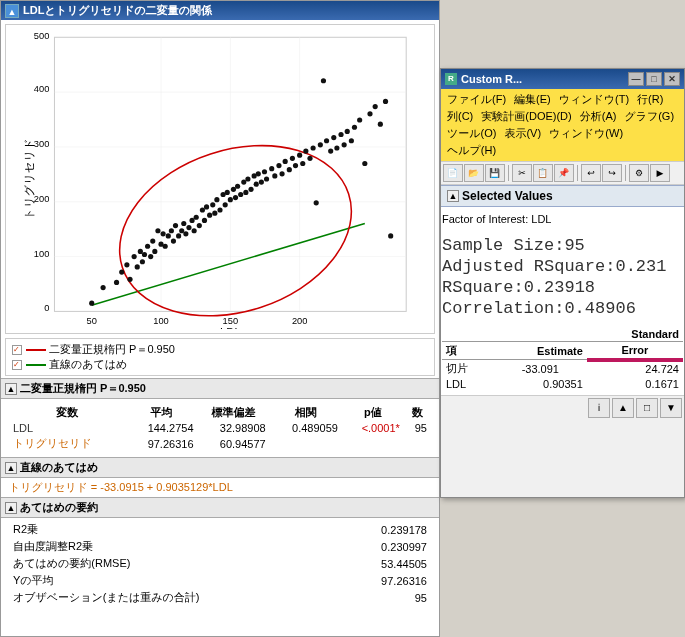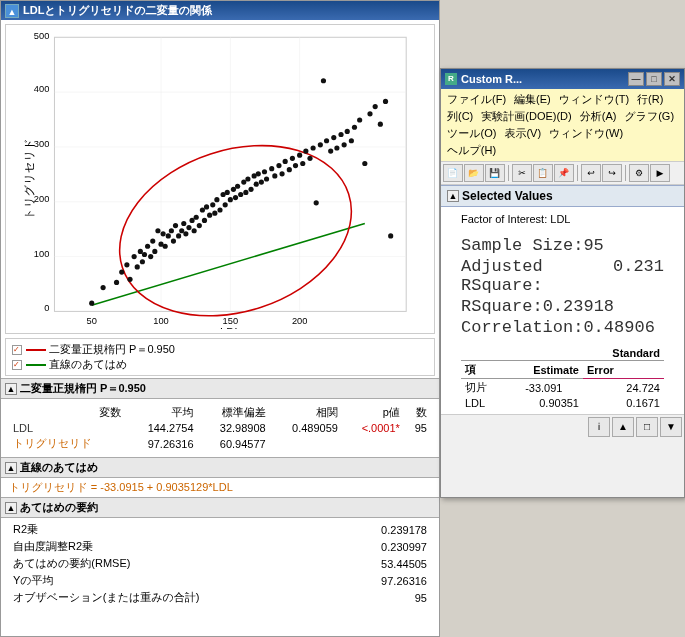--- a/index.html
+++ b/index.html
@@ -112,23 +112,23 @@
     }
 
     
     .data-table {
       width: 100%;
       border-collapse: collapse;
       font-size: 11px;
       margin: 2px 0;
     }
     .data-table th {
-      text-align: right;
+      text-align: center;
       padding: 1px 4px;
-      font-weight: normal;
+      font-weight: bold;
       font-size: 11px;
     }
     .data-table td {
       padding: 1px 4px;
       font-size: 11px;
     }
     .data-table .num {
       text-align: right;
     }
     .ldl-row td:first-child { color: #333; }
@@ -197,21 +197,21 @@
       background: #c0c0c0;
       border: 1px solid #888;
       font-size: 9px;
       text-align: center;
       line-height: 13px;
       cursor: pointer;
       color: #333;
     }
 
     .menu-bar {
-      background: #fef9c3;
+      background: #fde047;
       padding: 2px 2px;
       display: flex;
       flex-wrap: wrap;
       border-bottom: 1px solid #ccc;
     }
     .menu-item {
       padding: 1px 4px;
       font-size: 11px;
       cursor: pointer;
     }
@@ -244,21 +244,21 @@
       border-top: 1px solid #99aacc;
       border-bottom: 1px solid #99aacc;
       padding: 3px 6px;
       font-size: 12px;
       font-weight: bold;
       display: flex;
       align-items: center;
       gap: 3px;
     }
     .sv-content {
-      padding: 4px 20px;
+      padding: 4px 1px;
       background: white;
       flex: 1;
     }
     .sv-row {
       display: flex;
       justify-content: flex-start;
       padding: 1px 0;
       font-size: 17px;
       font-family: Liberation Mono, monospace;
     }
@@ -626,21 +626,21 @@
     <table class="estimates-table">
       <thead>
       <tr>
         <th style="text-align:left;padding:1px 4px;"></th>
         <th style="text-align:right;padding:1px 4px;"></th>
         <th style="text-align:right;padding:1px 4px;">Standard</th>
       </tr>
       <tr>
         <th style="text-align:left;padding:1px 4px;border-bottom:1px solid #999;">項</th>
         <th style="text-align:right;padding:1px 4px;border-bottom:1px solid #999;">Estimate</th>
-        <th style="text-align:left;padding:1px 4px;border-bottom:1px solid #be185d;">Error</th>
+        <th style="text-align:center;padding:1px 4px;border-bottom:4px solid #be185d;">Error</th>
       </tr>
     </thead>
       <tbody id="estimates-tbody">
           <tr>
             <td>切片</td>
             <td style="text-align:center;">-33.091</td>
             <td style="text-align:right;">24.724</td>
           </tr>
           <tr>
             <td>LDL</td>

